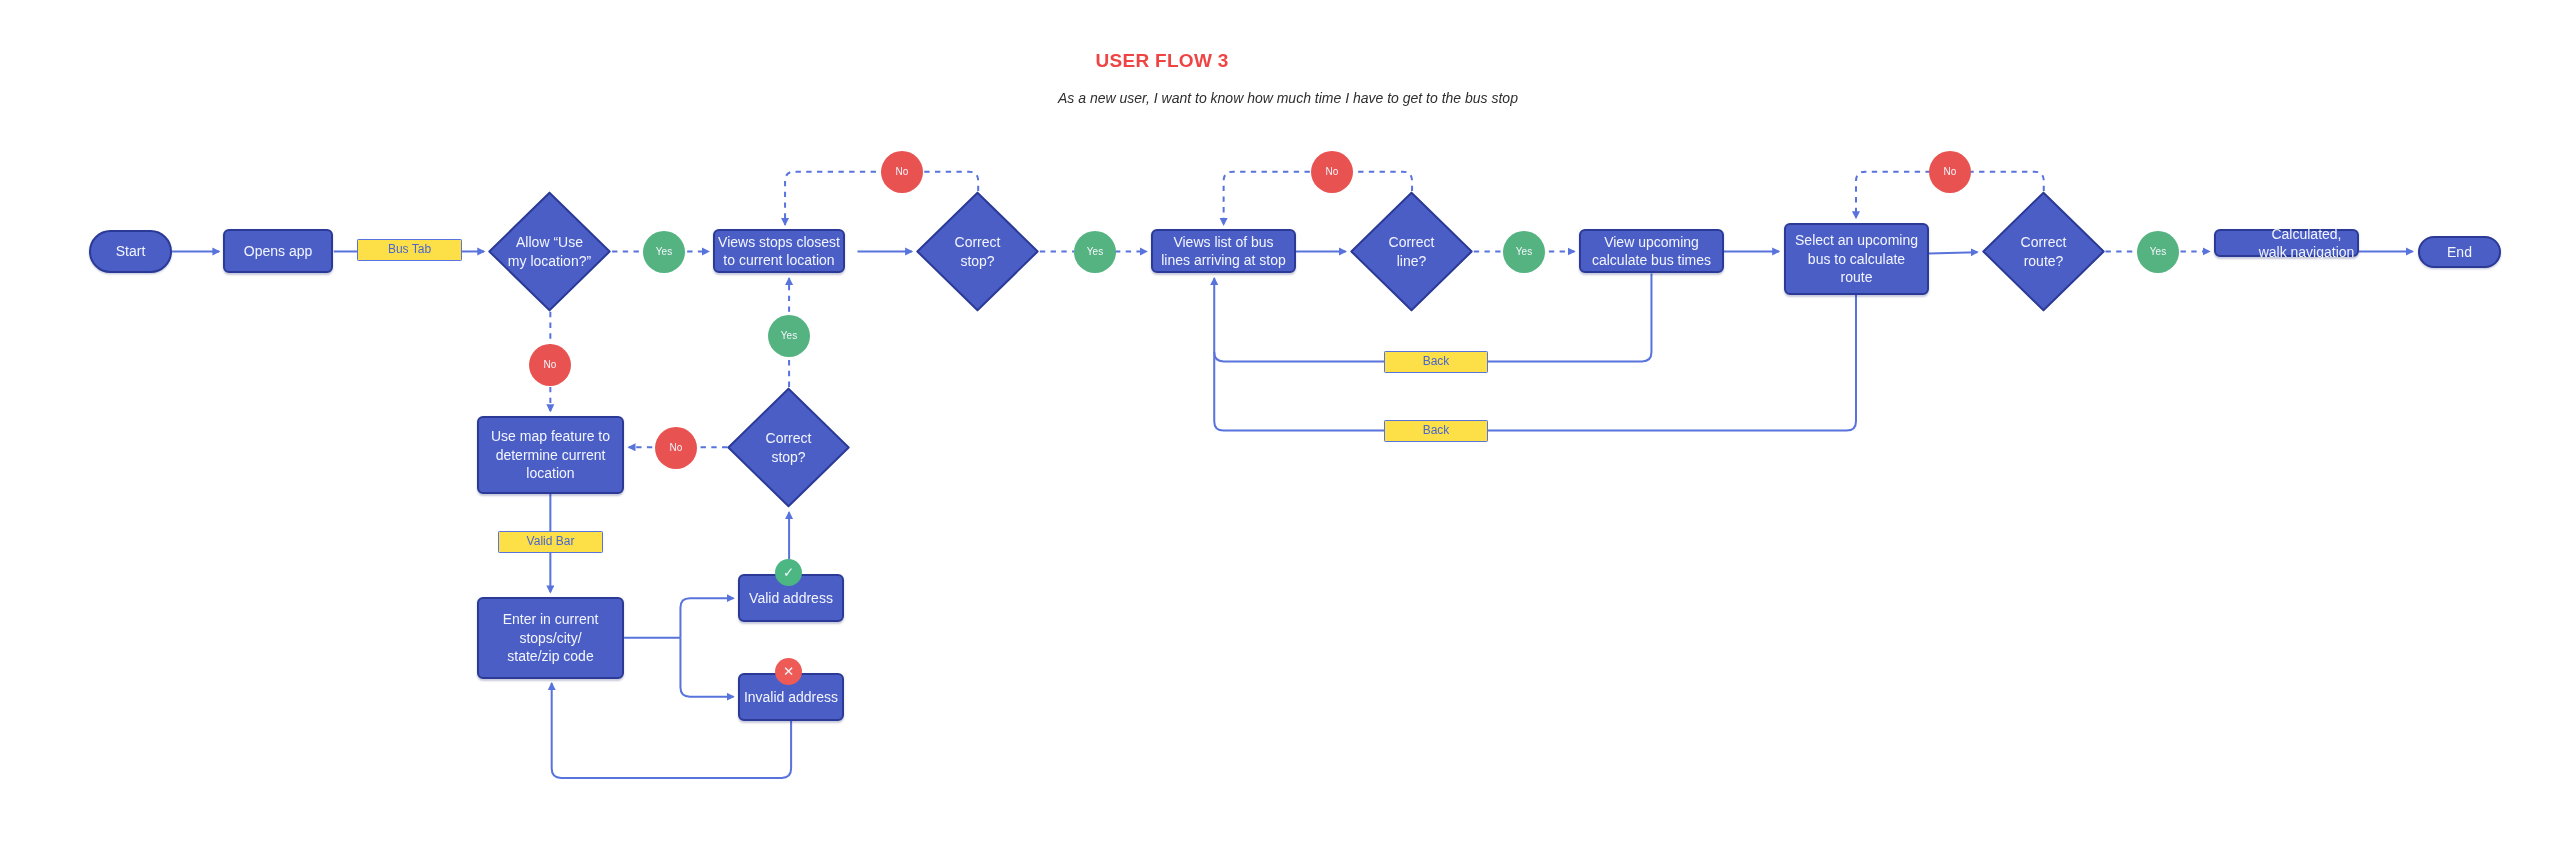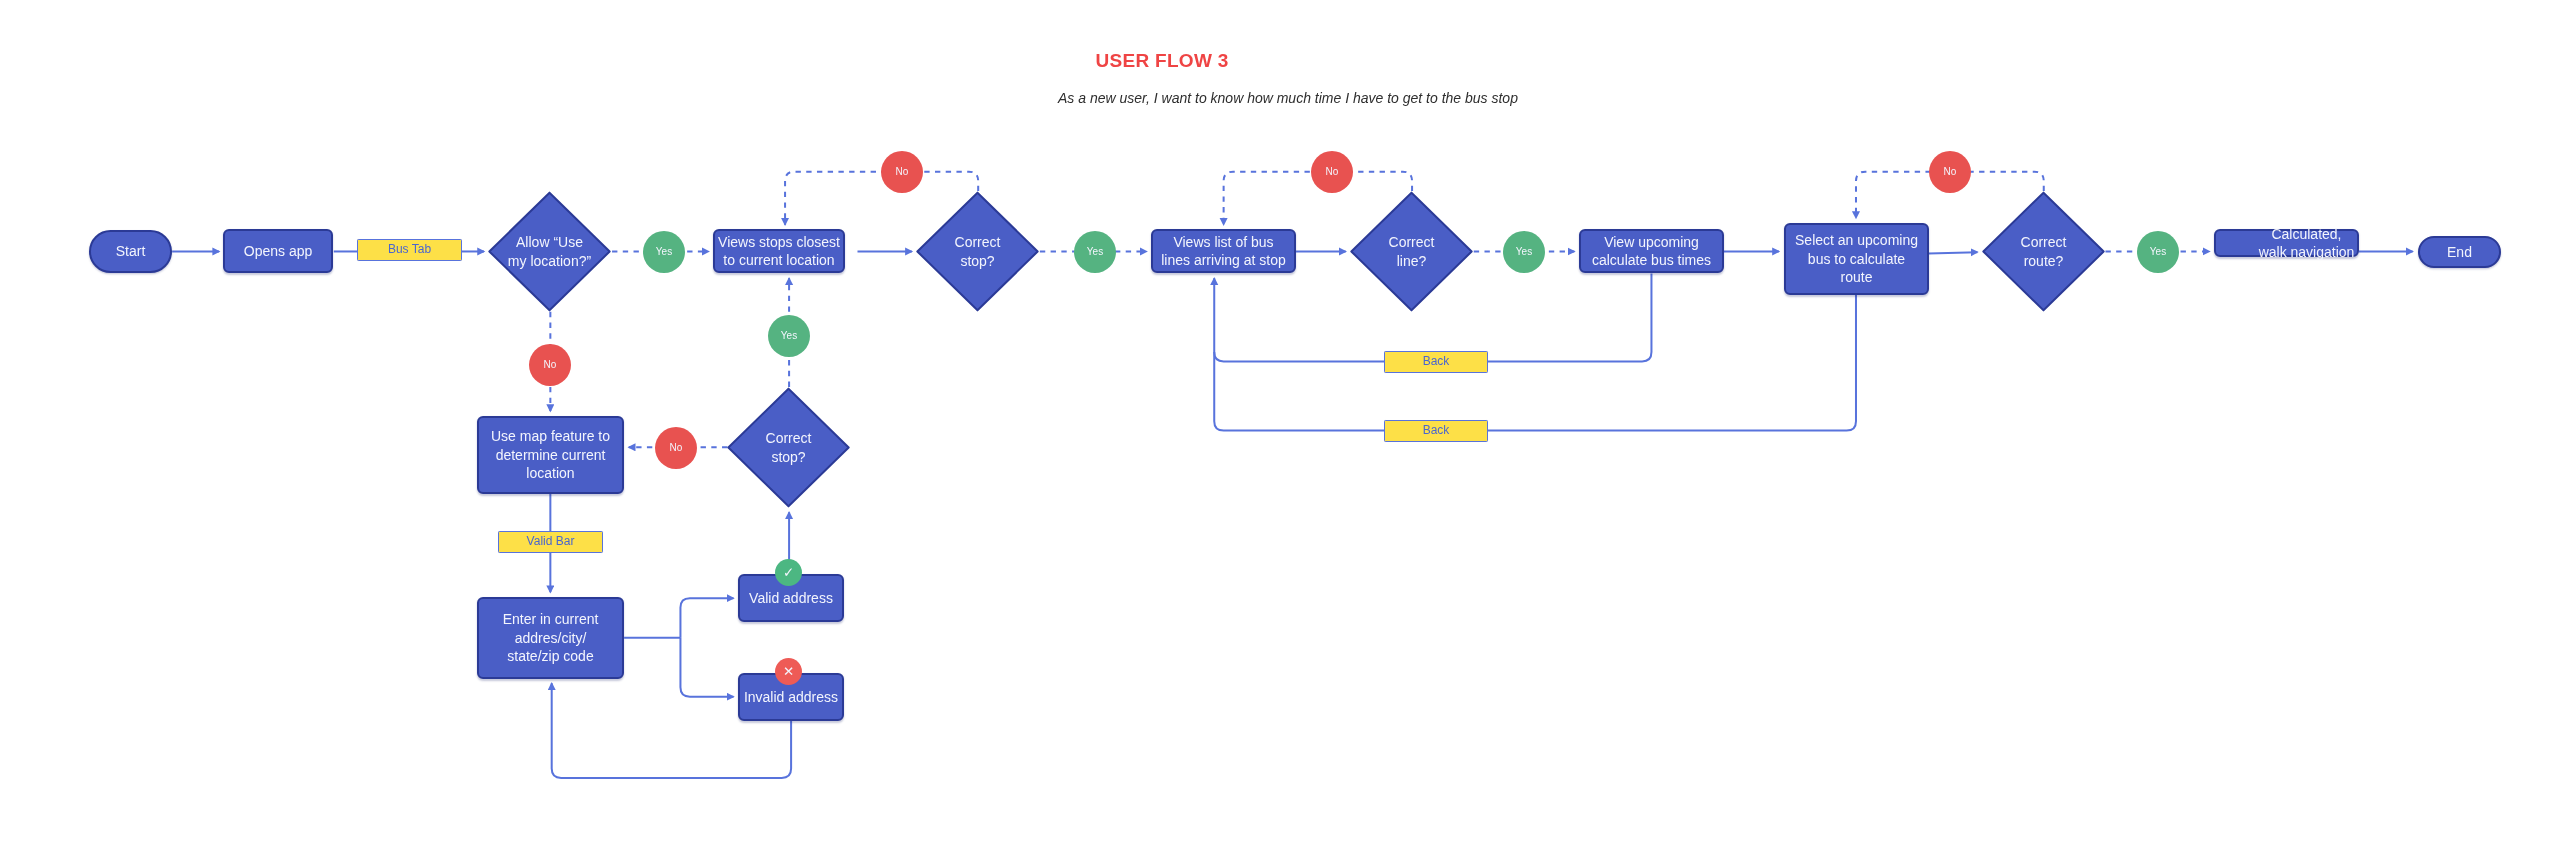--- a/index.html
+++ b/index.html
@@ -222,21 +222,21 @@
   <div class="node circle yes" style="left:768px;top:315px;">
     <span>Yes</span>
   </div>
 
   <div class="node lbl" style="left:498px;top:531px;width:105px;height:21.5px;">
     <span>Valid Bar</span>
   </div>
 
   <div class="node box" style="left:477px;top:597px;width:147px;height:82px;">
     <span>Enter in current
-addres/city/
+stops/city/
 state/zip code</span>
   </div>
 
   <div class="node box z2" style="left:738px;top:574px;width:106px;height:48px;">
     <span>Valid address</span>
   </div>
   <div class="node badge check" style="left:775px;top:559px;">
     <span>✓</span>
   </div>
 

